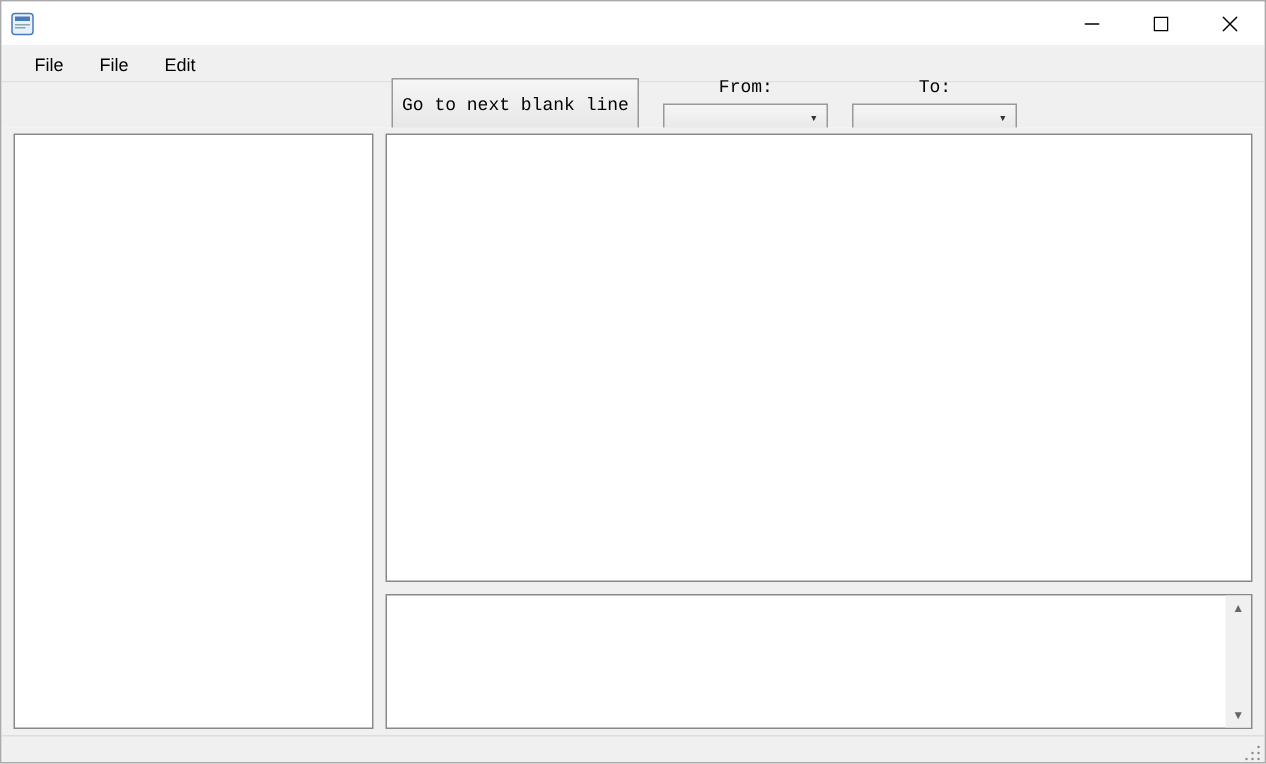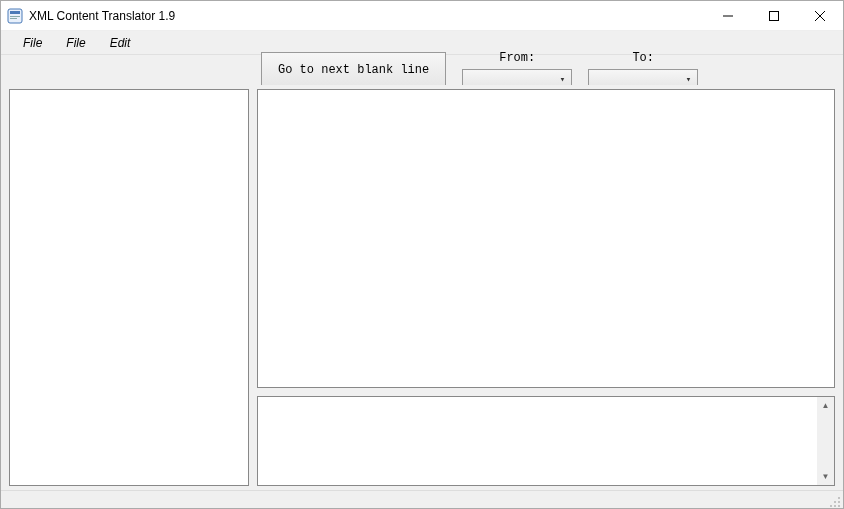--- a/index.html
+++ b/index.html
@@ -48,37 +48,36 @@
       background: #f0f0f0;
       display: flex;
       align-items: center;
       padding-left: 10px;
       border-bottom: 1px solid #e0e0e0;
     }
     .menu-item {
       padding: 3px 12px;
       cursor: pointer;
       font-size: 12px;
-      font-style: italic;
     }
     
     .toolbar {
       height: 30px;
       background: #f0f0f0;
       display: flex;
       align-items: center;
       padding-left: 260px;
       gap: 16px;
       font-family: "Courier New", monospace;
       font-size: 12px;
     }
     .tool-btn {
       background: linear-gradient(#f6f6f6, #e6e6e6);
       border: 1px solid #999;
-      padding: 2px 16px;
+      padding: 2px 6px;
       font-family: "Courier New", monospace;
       font-size: 12px;
       cursor: pointer;
       height: 36px;
       line-height: 14px;
     }
     .label-combo { display: flex; align-items: center; gap: 4px; flex-direction: column; }
     .combo {
       width: 110px; height: 20px;
       background: linear-gradient(#f6f6f6, #e6e6e6);
@@ -154,21 +153,20 @@
 
 <div class="titlebar">
   <span class="app-icon">
     <svg width="16" height="16" viewBox="0 0 16 16">
       <rect x="1" y="1" width="14" height="14" rx="2" fill="#e8f0fb" stroke="#4a7ab8" stroke-width="1"></rect>
       <rect x="3" y="3" width="10" height="3" fill="#4a7ab8"></rect>
       <rect x="3" y="8" width="10" height="1" fill="#8aa"></rect>
       <rect x="3" y="10" width="7" height="1" fill="#8aa"></rect>
     </svg>
   </span>
-  <span class="title">XML Content Translator 1.9</span>
   <span class="spacer"></span>
   <div class="win-controls">
     <div class="win-btn">
       <svg width="10" height="10" viewBox="0 0 10 10">
           <line x1="0" y1="5" x2="10" y2="5" stroke="#000" stroke-width="1"></line>
         </svg>
     </div>
     <div class="win-btn">
       <svg width="10" height="10" viewBox="0 0 10 10">
           <rect x="0.5" y="0.5" width="9" height="9" fill="none" stroke="#000" stroke-width="1"></rect>

